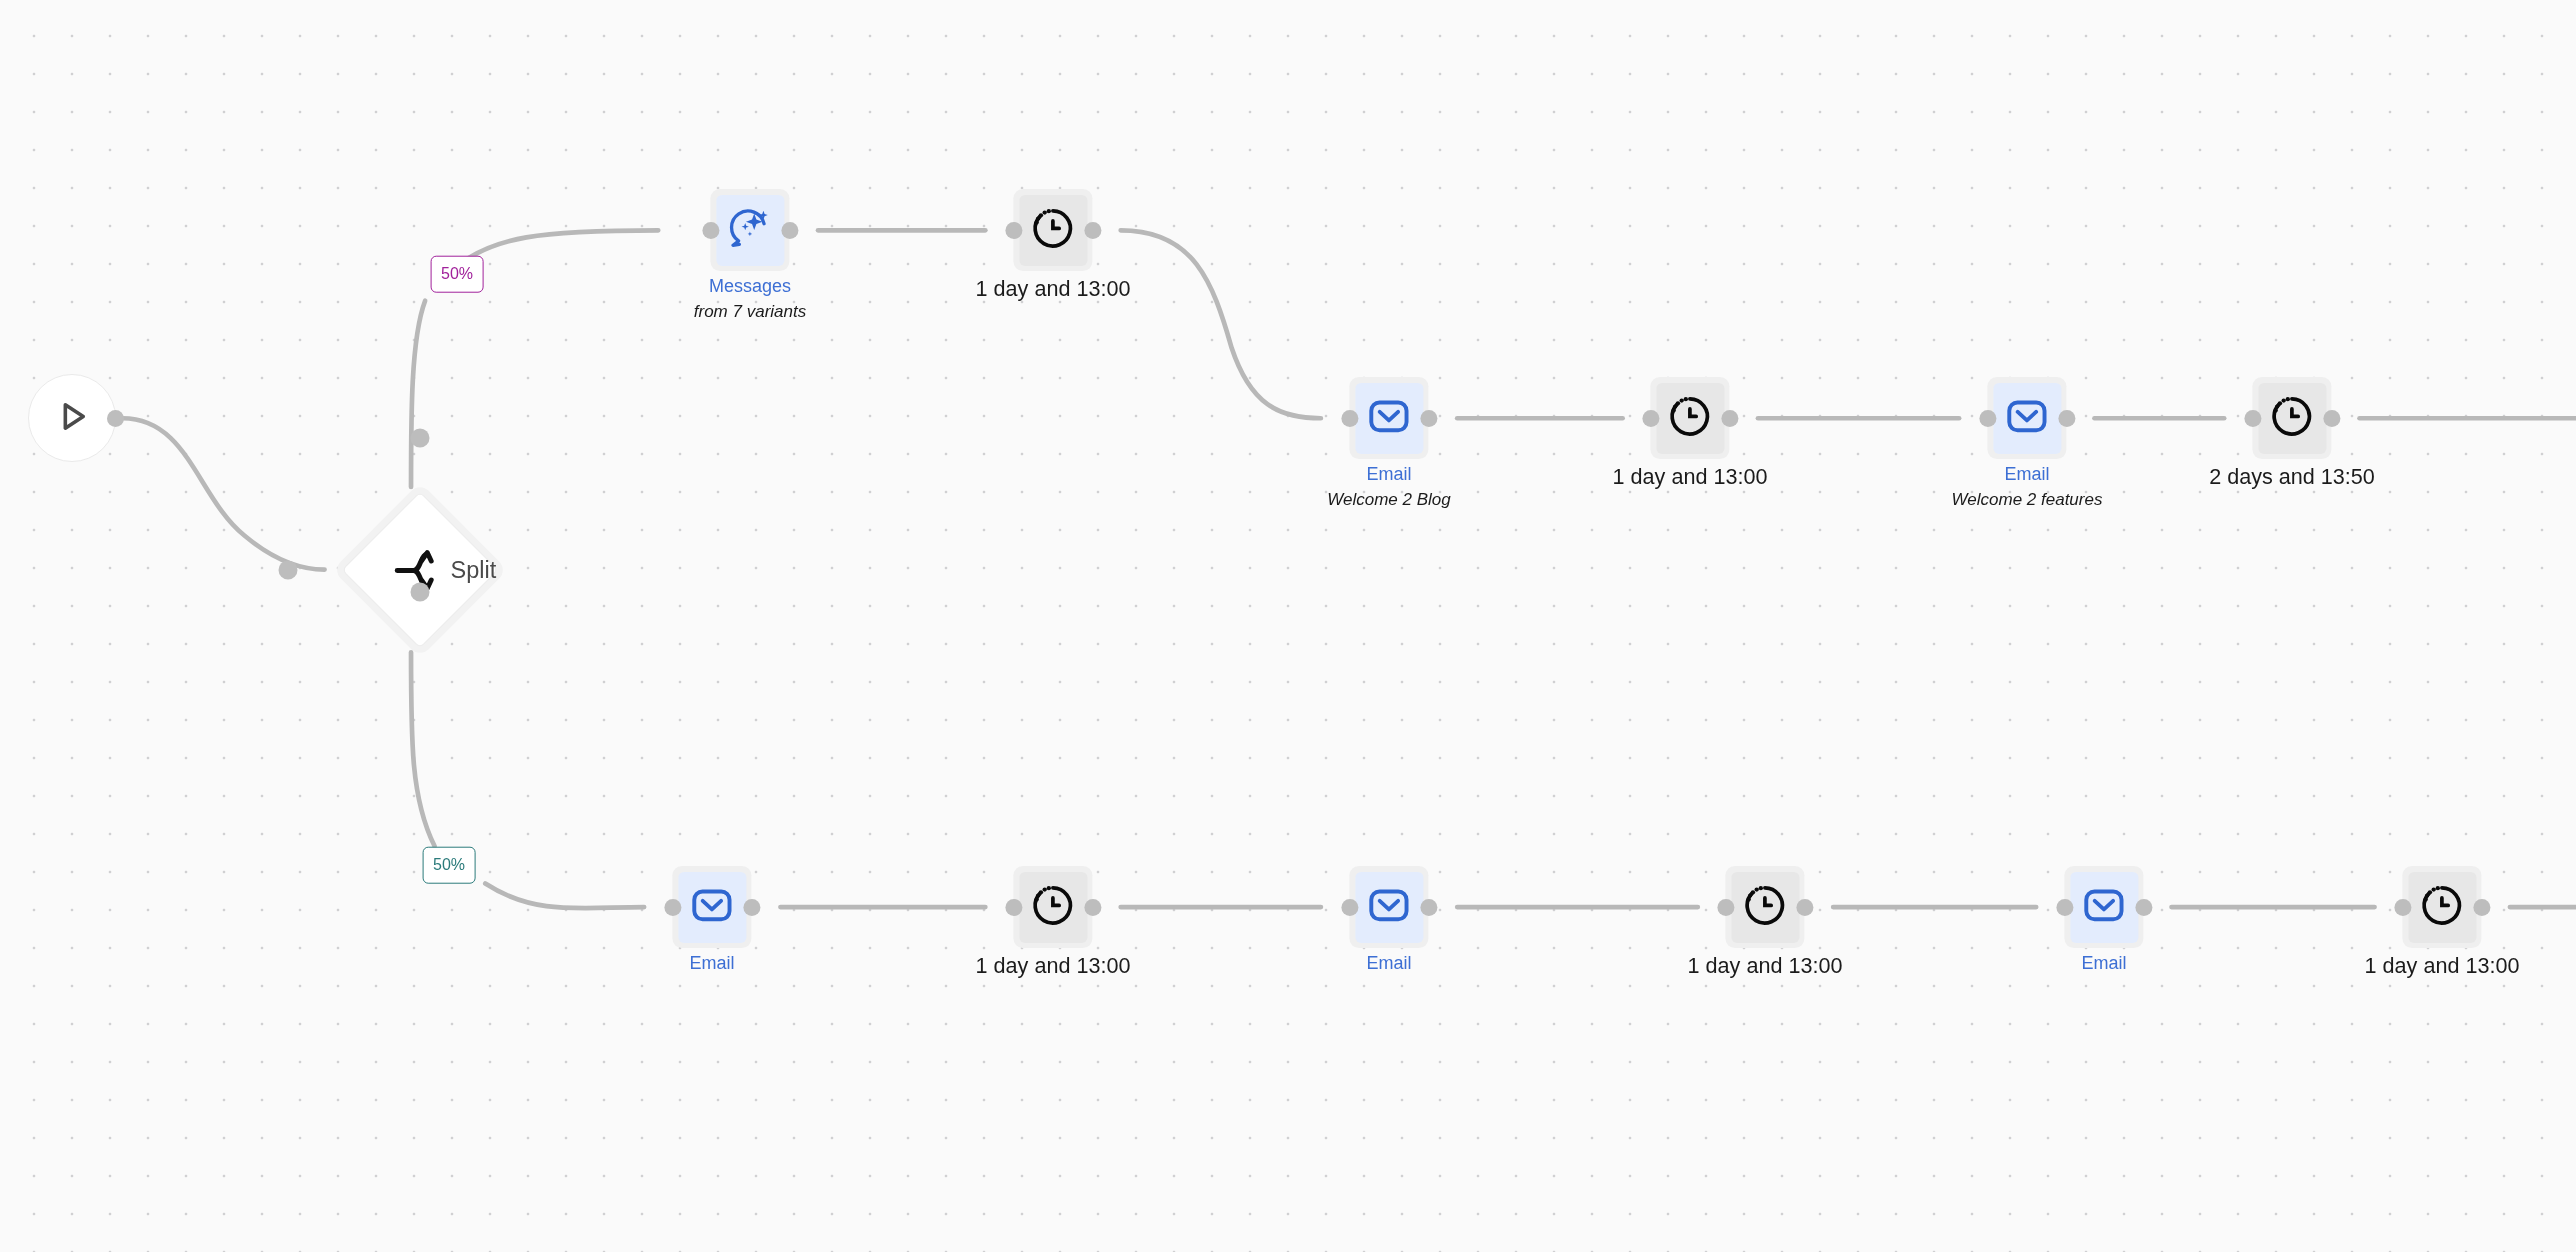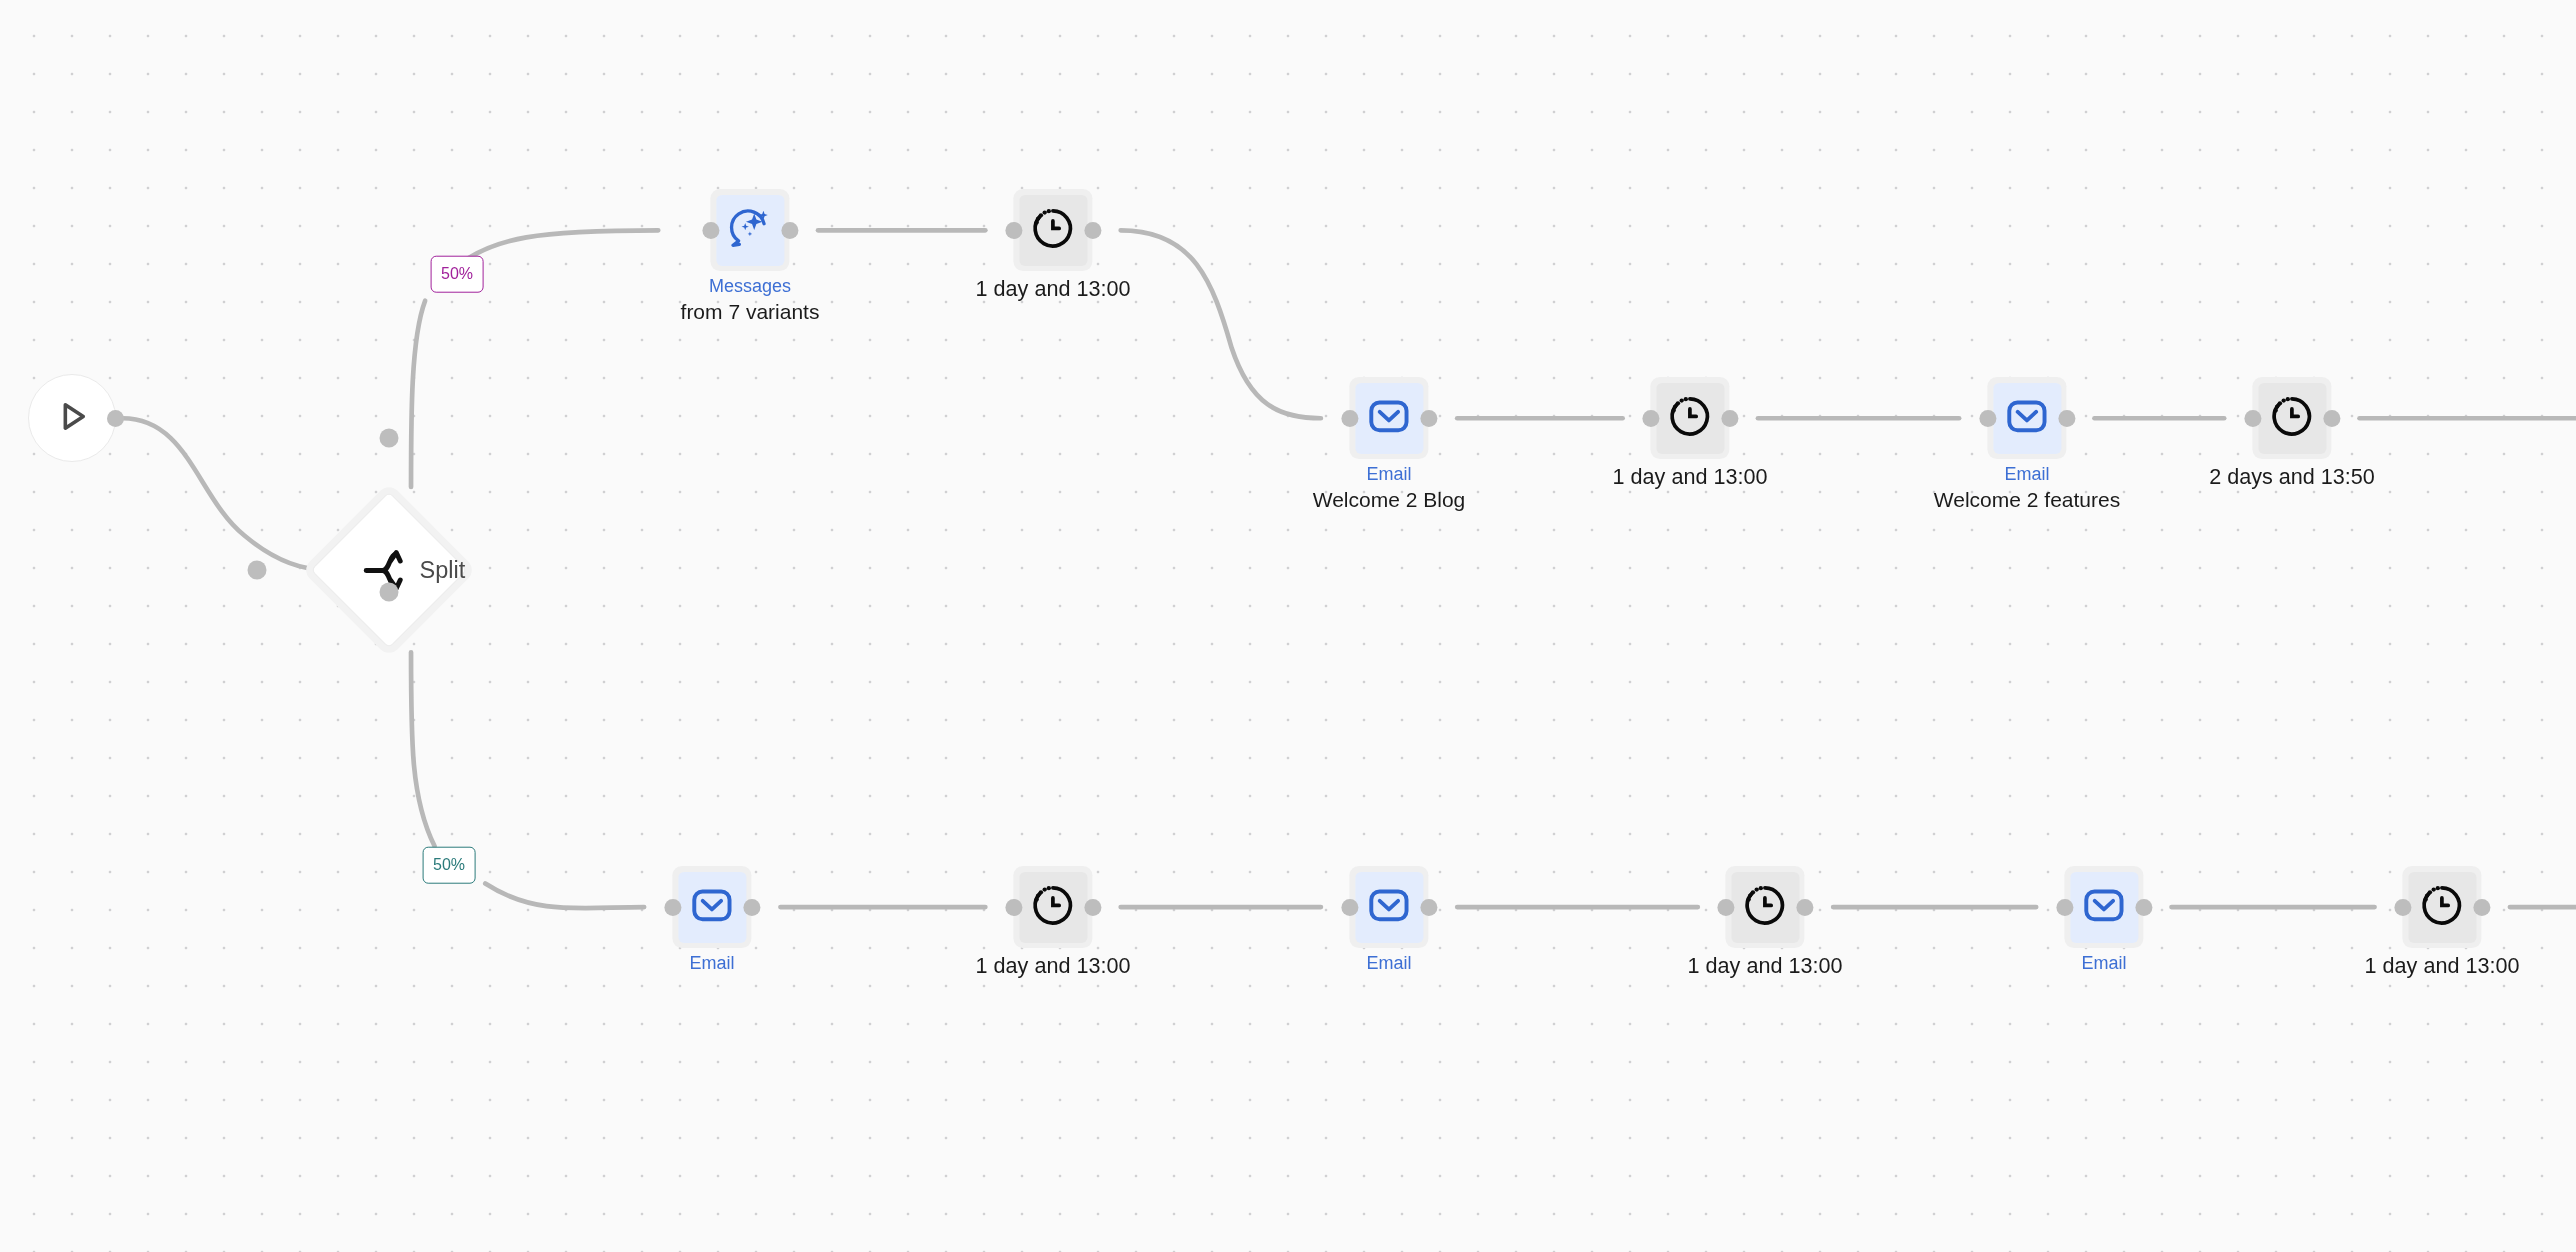--- a/index.html
+++ b/index.html
@@ -38,22 +38,22 @@
   }
   .port.in{left:-8.5px;}
   .port.out{right:-8.5px;}
 
   .labels{
     position:absolute;left:50%;transform:translateX(-50%);
     top:100%;margin-top:3.8px;text-align:center;white-space:nowrap;
   }
   .lbl-type{font-size:18px;line-height:23.5px;color:#3d6fd4;}
   .lbl-name{
-    font-size:21px;line-height:28px;color:#1b1b1b;
-    white-space:normal;width:282px;
+    font-size:17px;line-height:28px;color:#1b1b1b;
+    white-space:normal;width:282px;font-style:italic;
   }
   .lbl-delay{font-size:21.6px;line-height:28px;color:#1b1b1b;white-space:nowrap;}
 
   
   #start-node{
     position:absolute;transform:translate(-50%,-50%);
     width:86px;height:86px;border-radius:50%;
     background:#ffffff;border:1.4px solid #eaeaea;
     display:flex;align-items:center;justify-content:center;
   }
@@ -129,21 +129,21 @@
 
   <div id="start-node" style="left:72px;top:418px;">
     <span>
       <svg width="43" height="43" viewBox="0 0 24 24" fill="none" stroke="#4a4a4a" stroke-width="2" stroke-linejoin="round">
         <path d="M8 5.5 L18 12 L8 18.5 Z"></path>
       </svg>
     </span>
     <span class="port"></span>
   </div>
 
-  <div id="split-node" style="left:389px;top:570px;">
+  <div id="split-node" style="left:420px;top:570px;">
     <div class="diamond-shell"></div>
     <span class="diamond-icon">
       <svg width="56" height="56" viewBox="0 0 24 24" fill="none" stroke="#111111" stroke-width="2.1" stroke-linecap="round" stroke-linejoin="round">
         <path d="M2 12 H9 C12 12 12 5.5 14.5 5.0"></path>
         <path d="M9 12 C12 12 12 18.5 14.5 19.0"></path>
         <path d="M12.6 7.6 L14.9 4.3 L16.6 7.9"></path>
         <path d="M12.6 16.4 L14.9 19.7 L16.6 16.1"></path>
       </svg>
     </span>
     <span class="dport top"></span>

